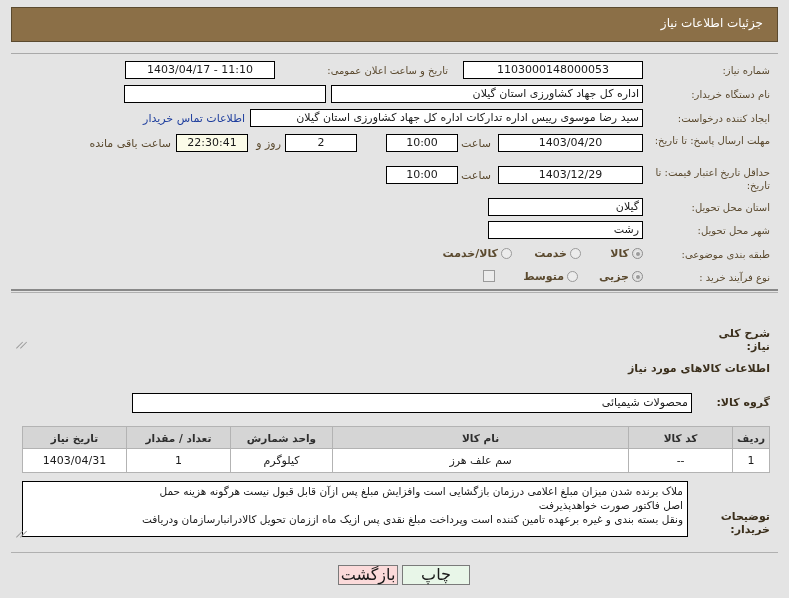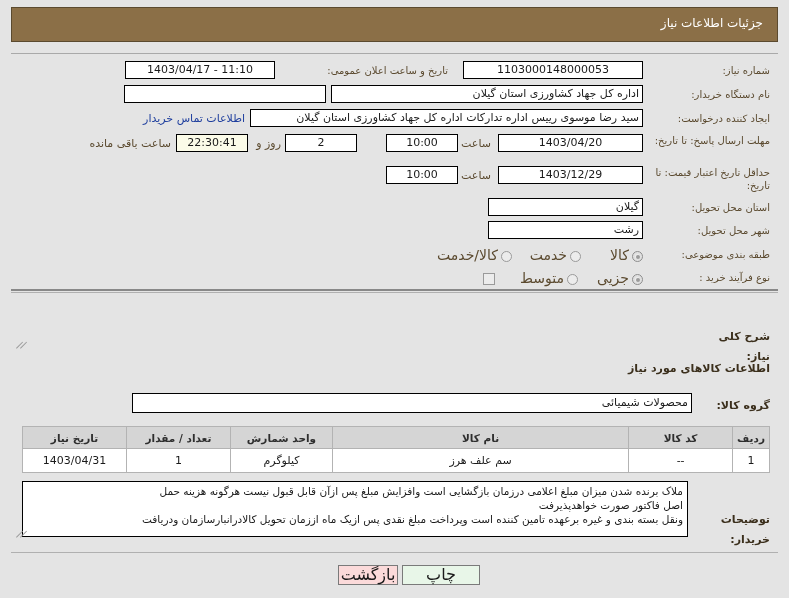--- a/index.html
+++ b/index.html
@@ -95,21 +95,21 @@
     font-size: 10px;
     text-align: right;
     line-height: 13px;
   }
   .lbl-b {
     position: absolute;
     color: #3b2f1c;
     font-size: 11px;
     font-weight: bold;
     text-align: right;
-    line-height: 20px;
+    line-height: 13px;
   }
   .fld {
     position: absolute;
     background: #ffffff;
     border: 1px solid #000000;
     font-size: 11px;
     color: #1a1a1a;
     line-height: 16px;
     height: 18px;
     padding: 0 3px;
@@ -128,21 +128,21 @@
   }
   .link {
     position: absolute;
     color: #1f3f9e;
     font-size: 11px;
     text-decoration: none;
     cursor: pointer;
   }
 
   
-  .radio-wrap { position: absolute; font-size: 14px; color:#5b4a2f; }
+  .radio-wrap { position: absolute; font-size: 11px; color:#5b4a2f;font-weight:bold; }
   .rd {
     display: inline-block;
     width: 11px; height: 11px;
     border-radius: 50%;
     border: 1px solid #9a9a9a;
     background: #ececec;
     vertical-align: -2px;
     margin-left: 3px;
   }
   .rd.on { background: #ececec; box-shadow: inset 0 0 0 2px #e0e0e0; border-color:#8c8c8c; }
@@ -357,16 +357,16 @@
     </div>
     <div class="ta-grip" style="right:753px; top:233px;">
         <i style="top:9px;left:0"></i>
         <i style="top:9px;left:4px"></i>
       </div>
   </div>
 
   <div class="hr-thin" style="left:11px; top:292px; width:767px;"></div>
   <div class="hr-thin" style="left:11px; top:552px; width:767px;"></div>
 
-  <button class="btn btn-print" style="left:402px; top:565px; width:78px;">چاپ</button>
+  <button class="btn btn-print" style="left:402px; top:565px; width:68px;">چاپ</button>
   <button class="btn btn-back" style="left:338px; top:565px; width:60px;">بازگشت</button>
 
 </div>
 
 </body></html>

